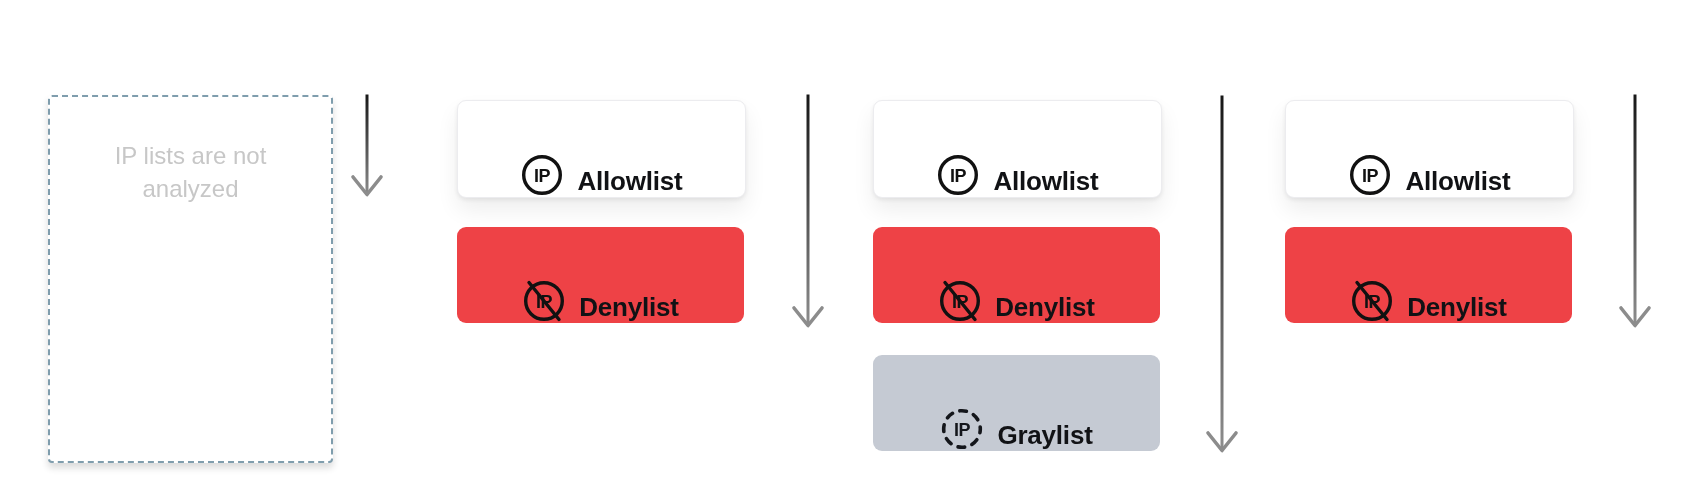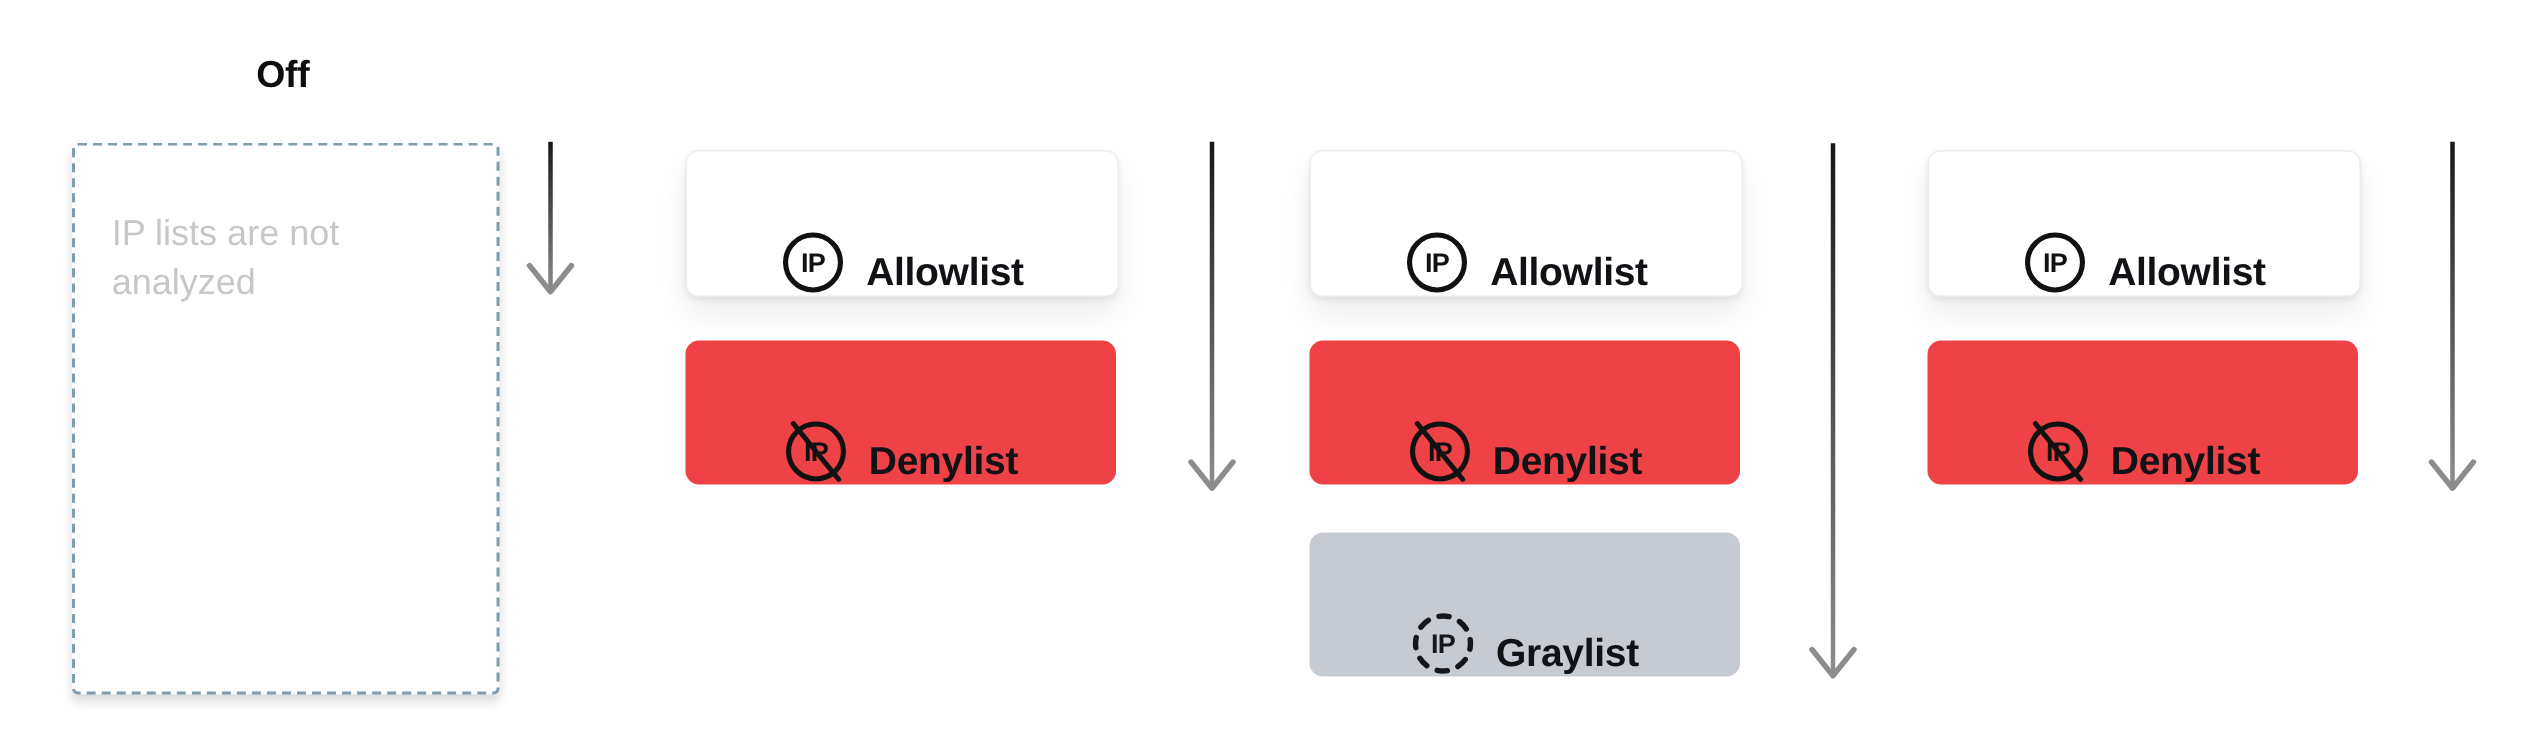--- a/index.html
+++ b/index.html
@@ -17,21 +17,21 @@
   }
   .off-box{
     position:absolute;left:48px;top:95px;width:281px;height:364px;
     border:2px dashed #7f9dad;border-radius:4px;background:#ffffff;
     box-shadow:0 5px 7px rgba(0,0,0,0.14);
     display:flex;justify-content:center;
   }
   .off-text{
     margin-top:42px;width:232px;
     font-size:24px;line-height:33px;color:#c7c7c7;
-    text-align:left;
+    text-align:center;
   }
   .card{
     position:absolute;width:287px;height:96px;border-radius:9px;
     display:flex;align-items:flex-end;justify-content:center;gap:13px;
   }
   .card.allow{
     background:#ffffff;border:1px solid #ececef;
     box-shadow:0 2px 4px rgba(0,0,0,0.07),0 12px 22px rgba(0,0,0,0.07);
   }
   .card.deny{background:#ee4246;}
@@ -49,21 +49,20 @@
   .x-block{left:1285px;}
   .y-row1{top:100px;}
   .y-row2{top:227px;}
   .y-row3{top:355px;}
 </style>
 </head>
 <body>
 
 <div class="canvas">
 
-  <div class="col-title t-off">Off</div>
 
   <div class="off-box">
     <div class="off-text">IP lists are not analyzed</div>
   </div>
 
   <div class="arrow" style="left:350px;top:93px;height:105px">
     <svg width="34" height="105" viewBox="0 0 34 105">
       <defs>
           <linearGradient id="ag1" gradientUnits="userSpaceOnUse" x1="0" y1="0" x2="0" y2="105">
         <stop offset="0" stop-color="#161616"></stop>

